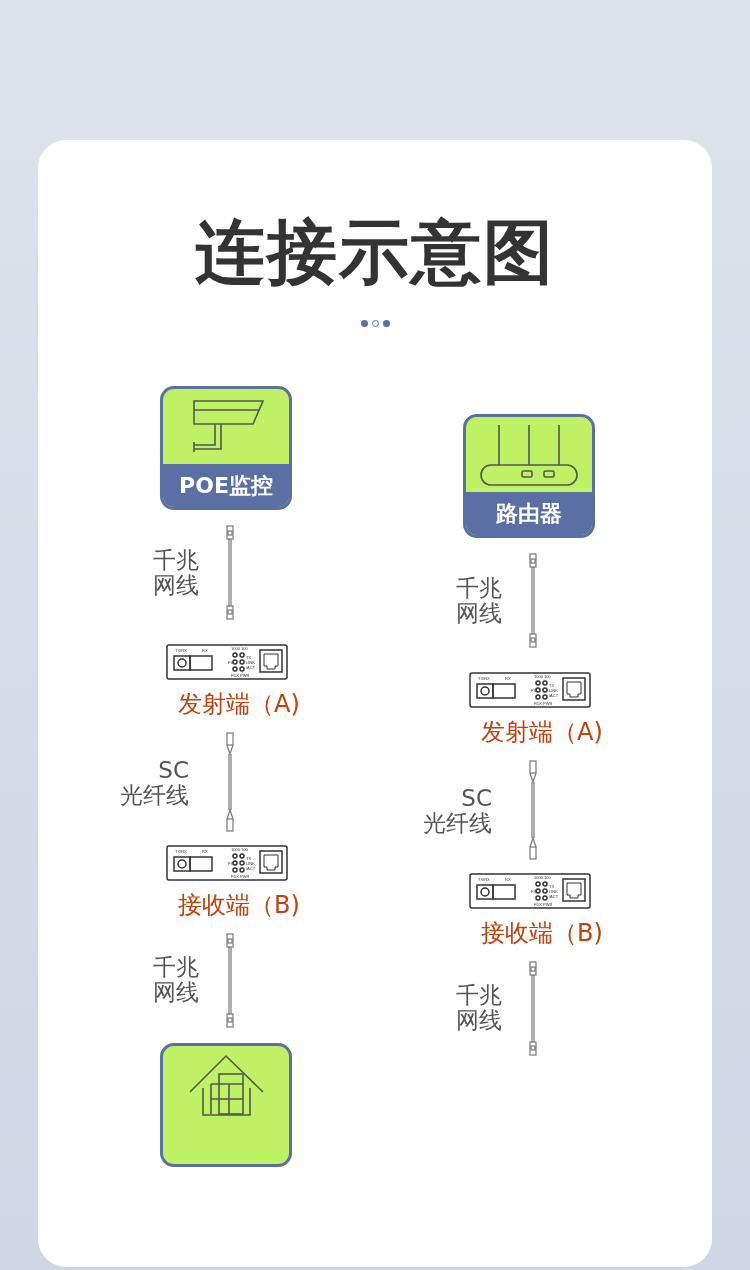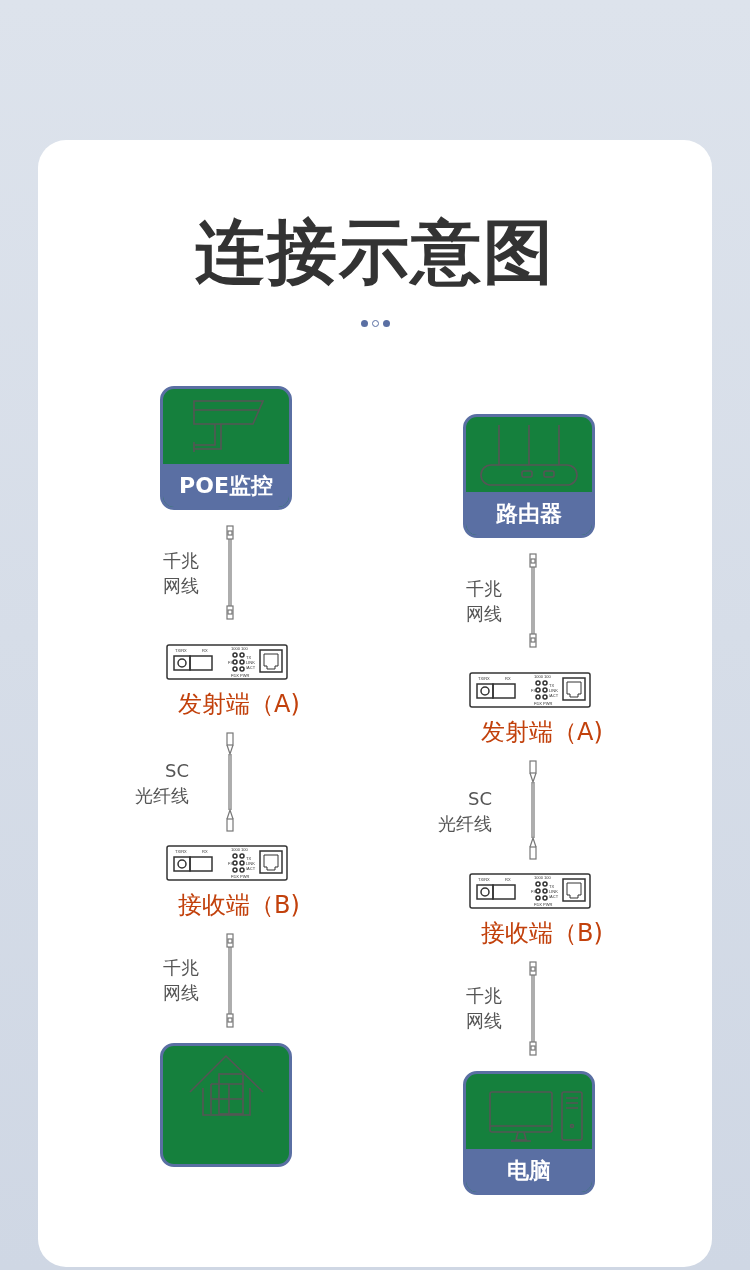--- a/index.html
+++ b/index.html
@@ -21,32 +21,32 @@
   .dots { position: absolute; left: 361px; top: 320px; display: flex; gap: 4px; }
   .dot { width: 7px; height: 7px; border-radius: 50%; background: #5a6fa3; }
   .dot.hollow { background: #fff; border: 1.5px solid #5a6fa3; }
 
   .col { position: absolute; top: 0; width: 300px; height: 1270px; }
   .col.left { left: 75px; }
   .col.right { left: 378px; margin-top: 28px; }
 
   .node {
     position: absolute; left: 85px; width: 132px; height: 124px;
-    border: 3px solid #5a6fa3; border-radius: 14px; overflow: hidden; background: #15803d;
+    border: 3px solid #5a6fa3; border-radius: 14px; overflow: hidden; background: #bef264;
   }
   .node .ico { position: absolute; left: 0; top: 0; width: 126px; height: 78px; }
   .node .lbl {
     position: absolute; left: 0; bottom: 0; width: 126px; height: 43px;
     background: #5a6fa3; color: #fff; font-size: 22px; font-weight: bold;
     text-align: center; line-height: 43px;
   }
   .cable { position: absolute; left: 150px; width: 10px; }
   .cable-label {
     position: absolute; width: 110px; text-align: right; color: #555;
-    font-size: 18px; line-height: 25px;
+    font-size: 23px; line-height: 25px;
   }
   .device { position: absolute; left: 91px; width: 122px; height: 36px; }
   .dev-label {
     position: absolute; left: 0; width: 300px; text-align: center;
     font-size: 24px; color: #c2410c; left: 14px;
   }
 </style>
 </head>
 <body>
 
@@ -298,29 +298,13 @@
         <line x1="6" y1="14" x2="6" y2="81"></line>
       <rect x="2" y="81" width="6" height="13"></rect>
         <rect x="3" y="85" width="4" height="4"></rect>
     </g>
   </svg>
   <div class="cable-label" style="left:14px;top:955px">
     <div>千兆</div>
     <div>网线</div>
   </div>
 
-  <div class="node" style="top:1043px">
-    <svg class="ico" viewBox="0 0 126 78">
-      <g fill="none" stroke="#555" stroke-width="1.6">
-        <rect x="24" y="18" width="62" height="40" rx="2"></rect>
-        <path d="M24 52 H86"></path>
-        <path d="M52 58 L50 66 H60 L58 58"></path>
-          <path d="M45 67 H65"></path>
-        <rect x="96" y="18" width="20" height="48" rx="2"></rect>
-        <path d="M100 24 H112"></path>
-          <path d="M100 29 H112"></path>
-          <path d="M100 34 H112"></path>
-        <circle cx="106" cy="52" r="1.5"></circle>
-      </g>
-    </svg>
-    <div class="lbl">电脑</div>
-  </div>
 </div>
 
 </body></html>

